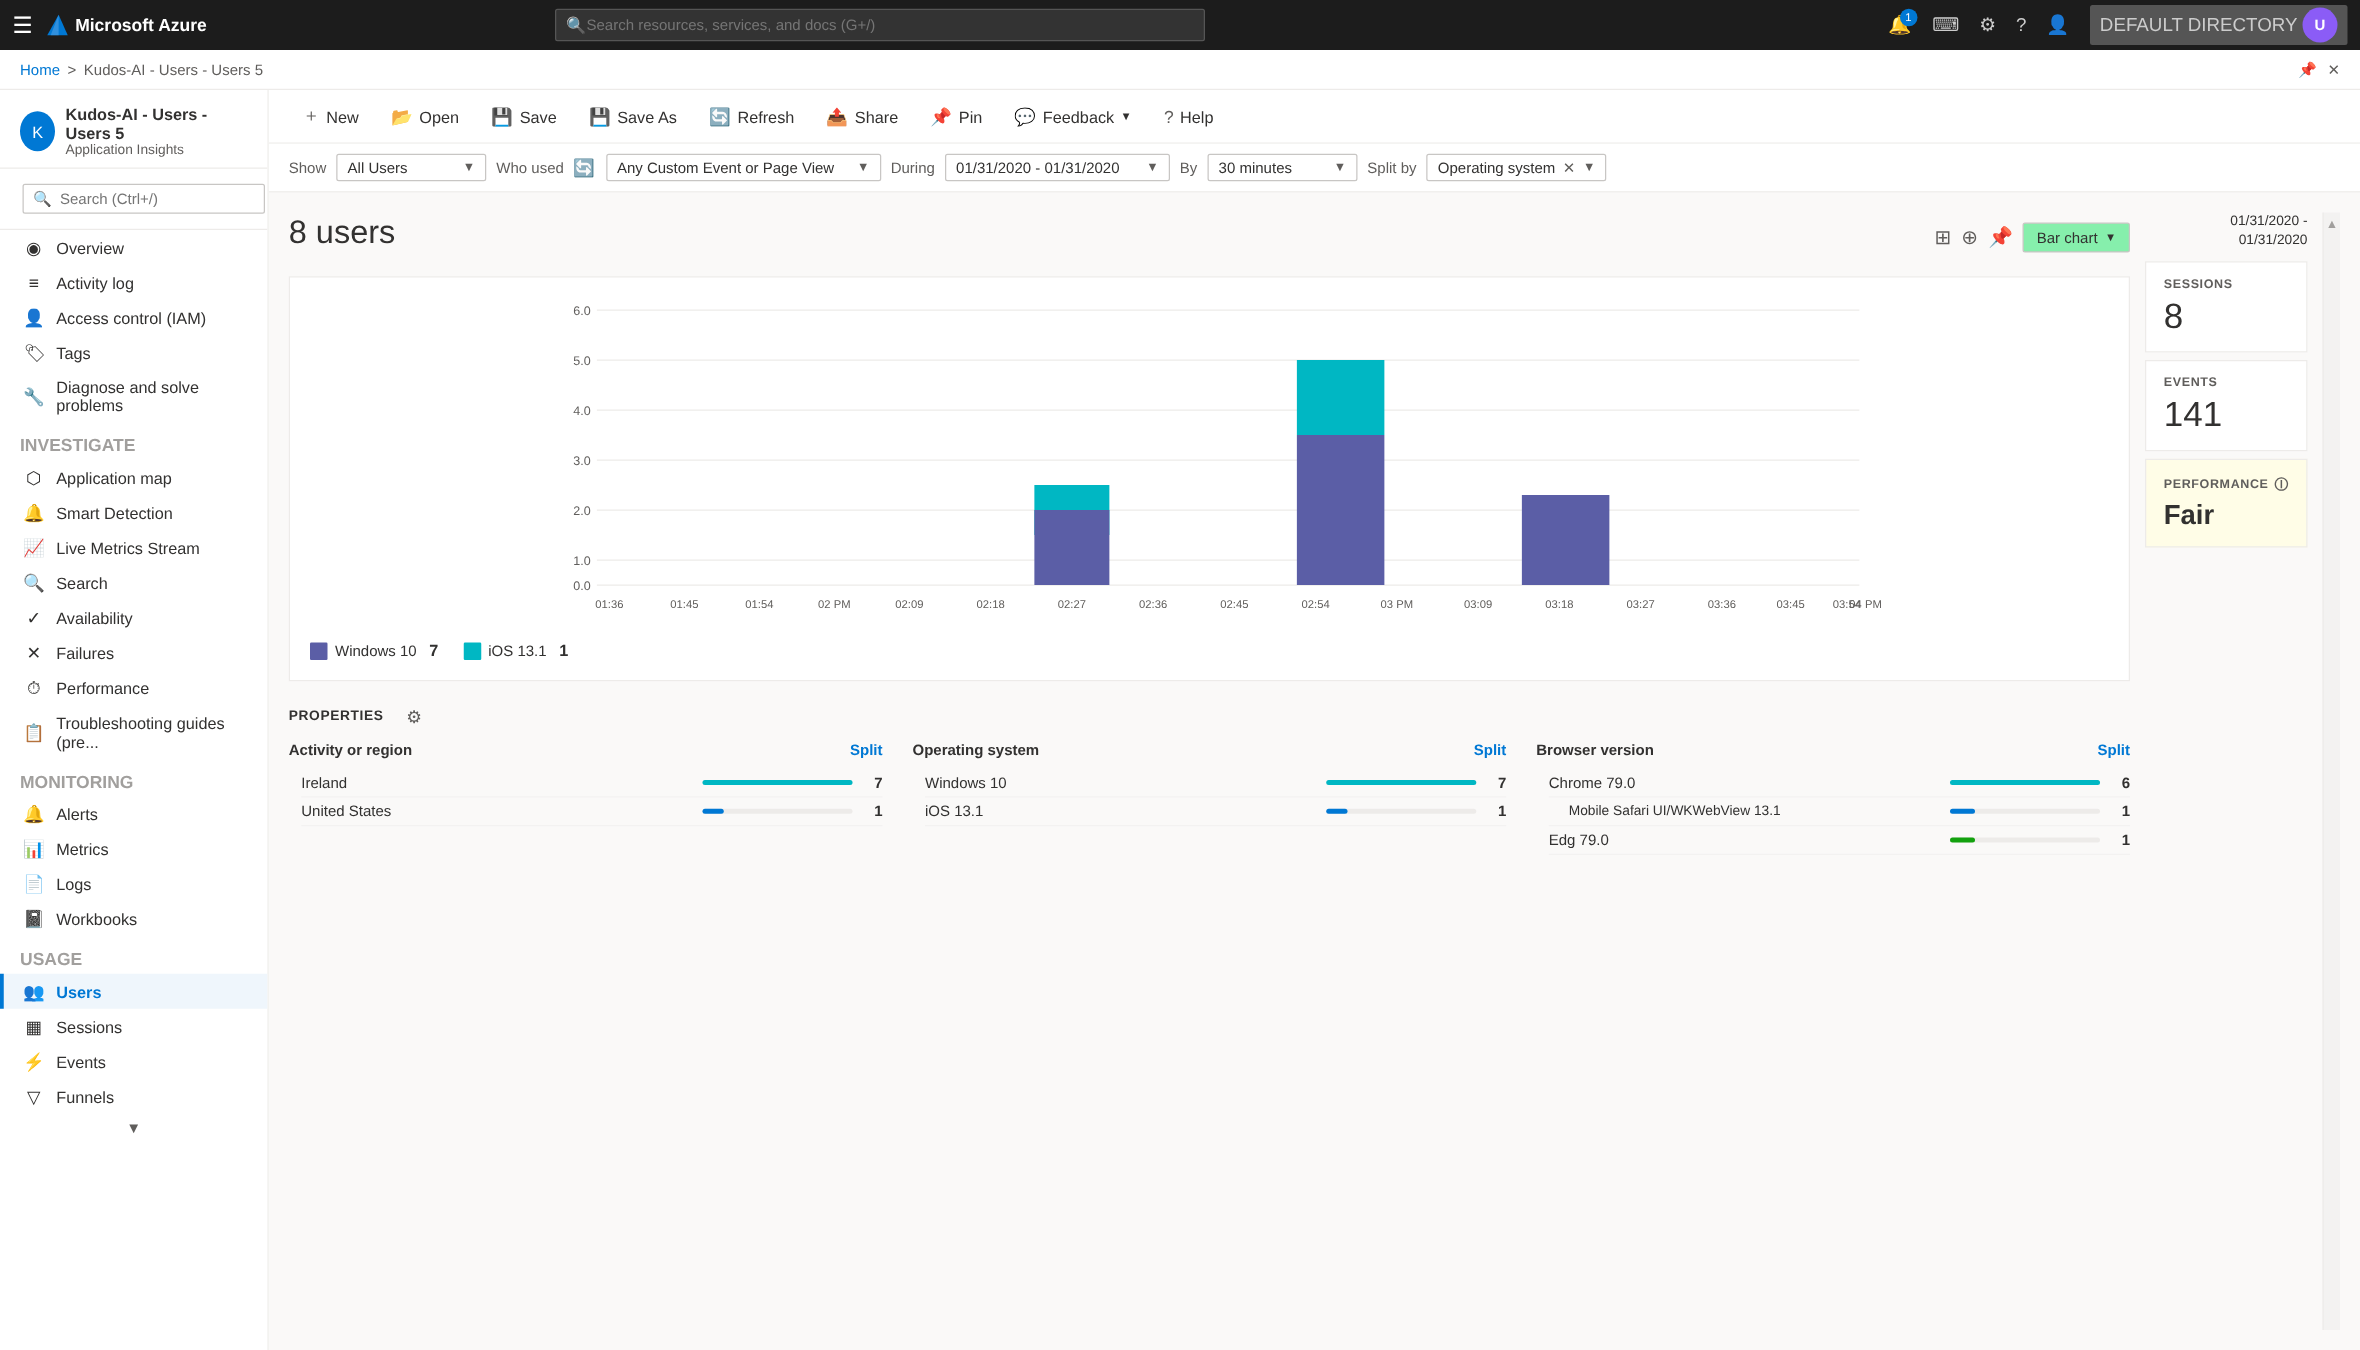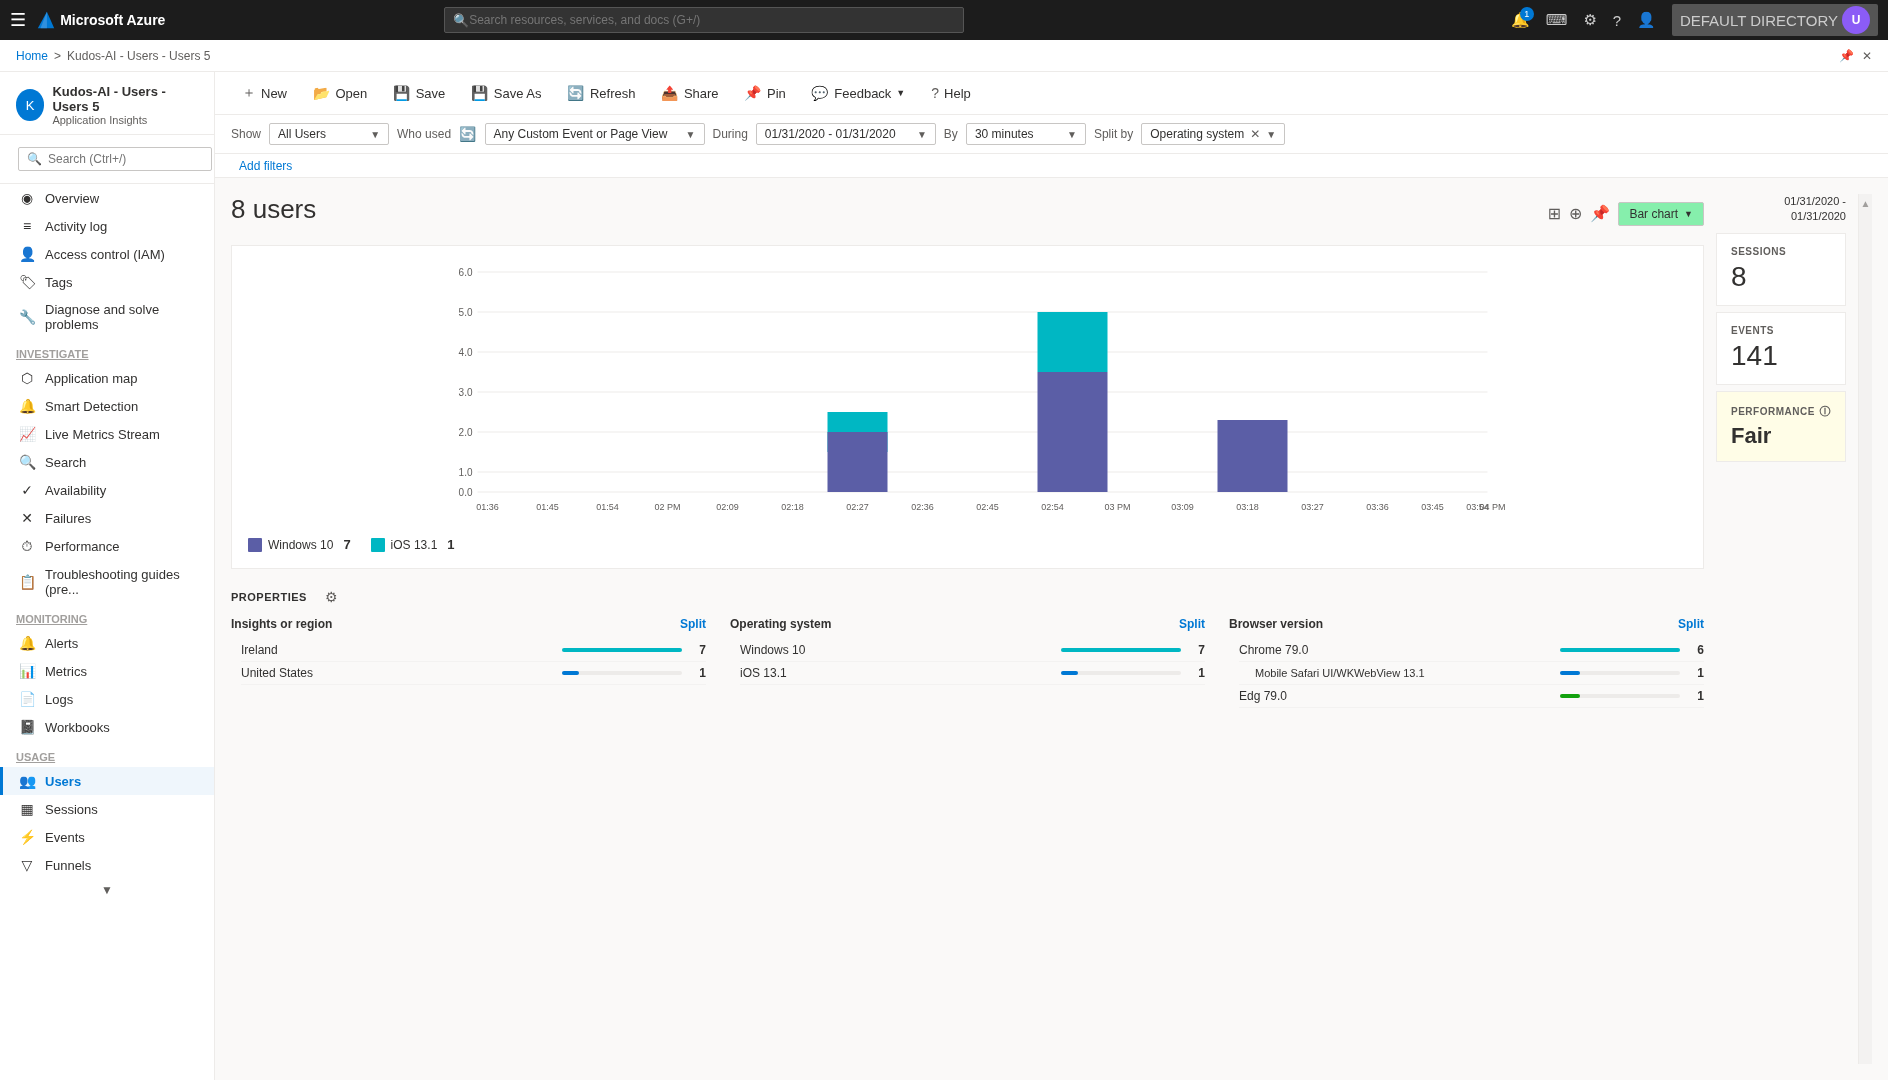--- a/index.html
+++ b/index.html
@@ -45,21 +45,21 @@
       border-bottom: 1px solid #edebe9;
     }
     .sidebar-avatar { width: 32px; height: 32px; border-radius: 50%; background: #0078d4; display:flex;align-items:center;justify-content:center; color:#fff; font-size:13px; }
     .sidebar-title { font-size: 13px; font-weight: 600; color: #323130; }
     .sidebar-subtitle { font-size: 11px; color: #605e5c; }
     .sidebar-search {
       margin: 8px 10px; padding: 4px 8px; border: 1px solid #c8c6c4; border-radius: 2px;
       display: flex; align-items: center; gap: 6px; background: #fff;
     }
     .sidebar-search input { border: none; outline: none; font-size: 12px; flex: 1; }
-    .sidebar-section-label { padding: 10px 16px 4px; font-size: 11px; font-weight: 600; color: #a19f9d; text-transform: uppercase; text-decoration: underline; }
+    .sidebar-section-label { padding: 10px 16px 4px; font-size: 14px; font-weight: 600; color: #a19f9d; text-transform: uppercase; }
     .sidebar-item {
       display: flex; align-items: center; gap: 10px; padding: 6px 16px;
       cursor: pointer; color: #323130; font-size: 13px; border-left: 3px solid transparent;
     }
     .sidebar-item.active { background: #eff6fc; border-left-color: #0078d4; color: #0078d4; font-weight: 600; }
     .sidebar-item-icon { width: 16px; text-align: center; font-size: 14px; }
     .scroll-arrow { text-align: center; color: #605e5c; padding: 4px; cursor: pointer; font-size: 12px; }
 
     
     .content { flex: 1; display: flex; flex-direction: column; overflow: hidden; background: #faf9f8; }
@@ -376,23 +376,20 @@
       </div>
 
       <span class="filter-label">Split by</span>
       <div class="filter-select">
         <span>Operating system</span>
         <span class="split-by-x">✕</span>
         <span class="caret">▼</span>
       </div>
     </div>
 
-    <div style="background:#fff; border-bottom:1px solid #edebe9; padding:4px 16px;">
-      <span class="add-filters">Add filters</span>
-    </div>
 
     <div class="chart-area">
       <div class="chart-main">
 
         <div class="chart-toolbar">
           <div class="users-title">8 users</div>
           <div class="chart-icons">
             <span class="chart-icon-btn">⊞</span>
             <span class="chart-icon-btn">⊕</span>
             <span class="chart-icon-btn">📌</span>
@@ -468,21 +465,21 @@
 
         <div class="properties-section">
           <div class="properties-header">
             <span class="properties-title">PROPERTIES</span>
             <span class="properties-gear">⚙</span>
           </div>
           <div class="properties-grid">
 
             <div>
               <div class="prop-col-title">
-                <span>Insights or region</span>
+                <span>Activity or region</span>
                 <span class="prop-split-link">Split</span>
               </div>
               <div class="prop-row">
                 <span class="prop-name">Ireland</span>
                 <div class="prop-bar-container">
                   <div class="prop-bar bar-green" style="width:100%;"></div>
                 </div>
                 <span class="prop-count">7</span>
               </div>
               <div class="prop-row">

